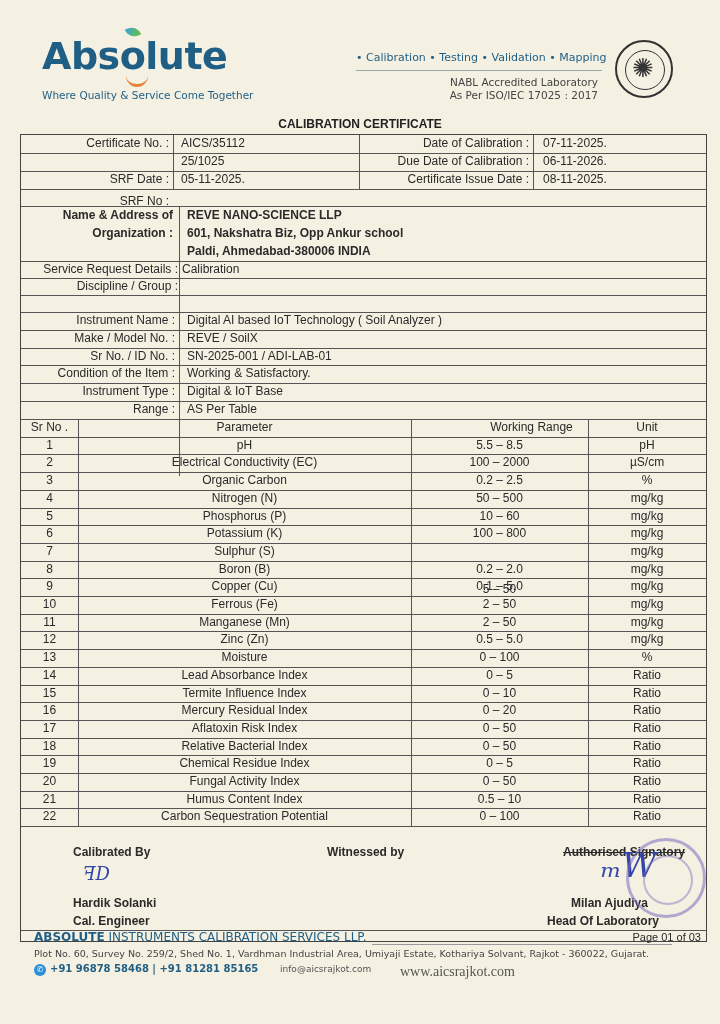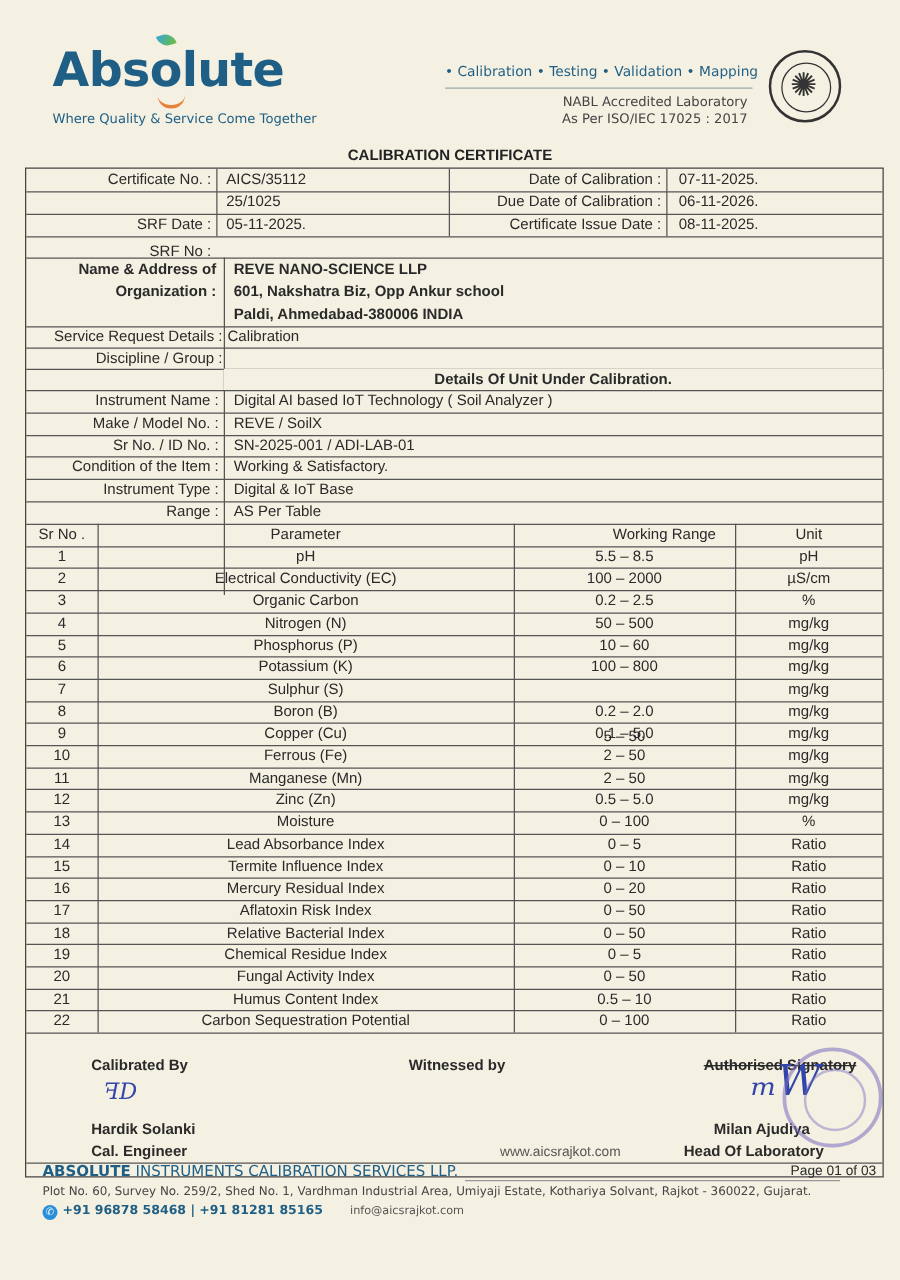--- a/index.html
+++ b/index.html
@@ -33,21 +33,21 @@
   .sig-stamp::before { content:""; position:absolute; left:14px; top:14px; width:46px; height:46px; border-radius:50%; border:2px solid rgba(120,110,190,0.45); }
   .sign { font-family:"DejaVu Serif", serif; color:#3344aa; font-style:italic; }
 
   
   .f-company { left:34px; top:930px; font-size:12px; color:#1f5f85; font-family:"DejaVu Sans", sans-serif; }
   .f-line { left:372px; top:944px; width:300px; height:1px; background:#999; }
   .f-addr { left:34px; top:948px; font-size:9.5px; color:#444; font-family:"DejaVu Sans", sans-serif; }
   .f-phone-icon { left:34px; top:964px; width:12px; height:12px; border-radius:50%; background:#2a8fd8; color:#fff; font-size:8px; text-align:center; line-height:12px; }
   .f-phone { left:50px; top:963px; font-size:10px; font-weight:bold; color:#1f5f85; font-family:"DejaVu Sans", sans-serif; }
   .f-email { left:280px; top:964px; font-size:9px; color:#555; font-family:"DejaVu Sans", sans-serif; }
-  .f-web { left:400px; top:916px; font-size:11px; color:#555; font-family:Liberation Sans, sans-serif; }
+  .f-web { left:400px; top:964px; font-size:14px; color:#555; font-family:Liberation Serif, serif; }
 </style>
 </head>
 <body>
 
 <div class="abs leaf"></div>
 <div class="abs logo">Absolute</div>
 <div class="abs logo-smile"></div>
 <div class="abs tagline">Where Quality &amp; Service Come Together</div>
 <div class="abs services">• Calibration • Testing • Validation • Mapping</div>
 <div class="abs services-line"></div>
@@ -89,21 +89,20 @@
   <div class="cell b" style="left:166px;top:90px;">601, Nakshatra Biz, Opp Ankur school</div>
   <div class="cell b" style="left:166px;top:108px;">Paldi, Ahmedabad-380006 INDIA</div>
   <div class="hline" style="left:0;top:126px;width:685px;"></div>
 
   <div class="cell r" style="left:0;top:126px;width:157px;">Service Request Details :</div>
   <div class="cell" style="left:161px;top:126px;">Calibration</div>
   <div class="hline" style="left:0;top:143px;width:685px;"></div>
   <div class="cell r" style="left:0;top:143px;width:157px;">Discipline / Group :</div>
   <div class="hline" style="left:0;top:160px;width:685px;"></div>
 
-  <div class="cell c b" style="left:158px;top:160px;width:527px;background:#f4f0e2;">Details Of Unit Under Calibration.</div>
   <div class="hline" style="left:0;top:177px;width:685px;"></div>
 
   <div id="unit-rows">
       <div class="cell r" style="left: 0px; top: 177px; width: 154px;">Instrument Name :</div>
       <div class="cell" style="left: 166px; top: 177px;">Digital AI based IoT Technology ( Soil Analyzer )</div>
       <div class="hline" style="left: 0px; top: 194.8px; width: 685px;"></div>
       <div class="cell r" style="left: 0px; top: 194.8px; width: 154px;">Make / Model No. :</div>
       <div class="cell" style="left: 166px; top: 194.8px;">REVE / SoilX</div>
       <div class="hline" style="left: 0px; top: 212.6px; width: 685px;"></div>
       <div class="cell r" style="left: 0px; top: 212.6px; width: 154px;">Sr No. / ID No. :</div>

